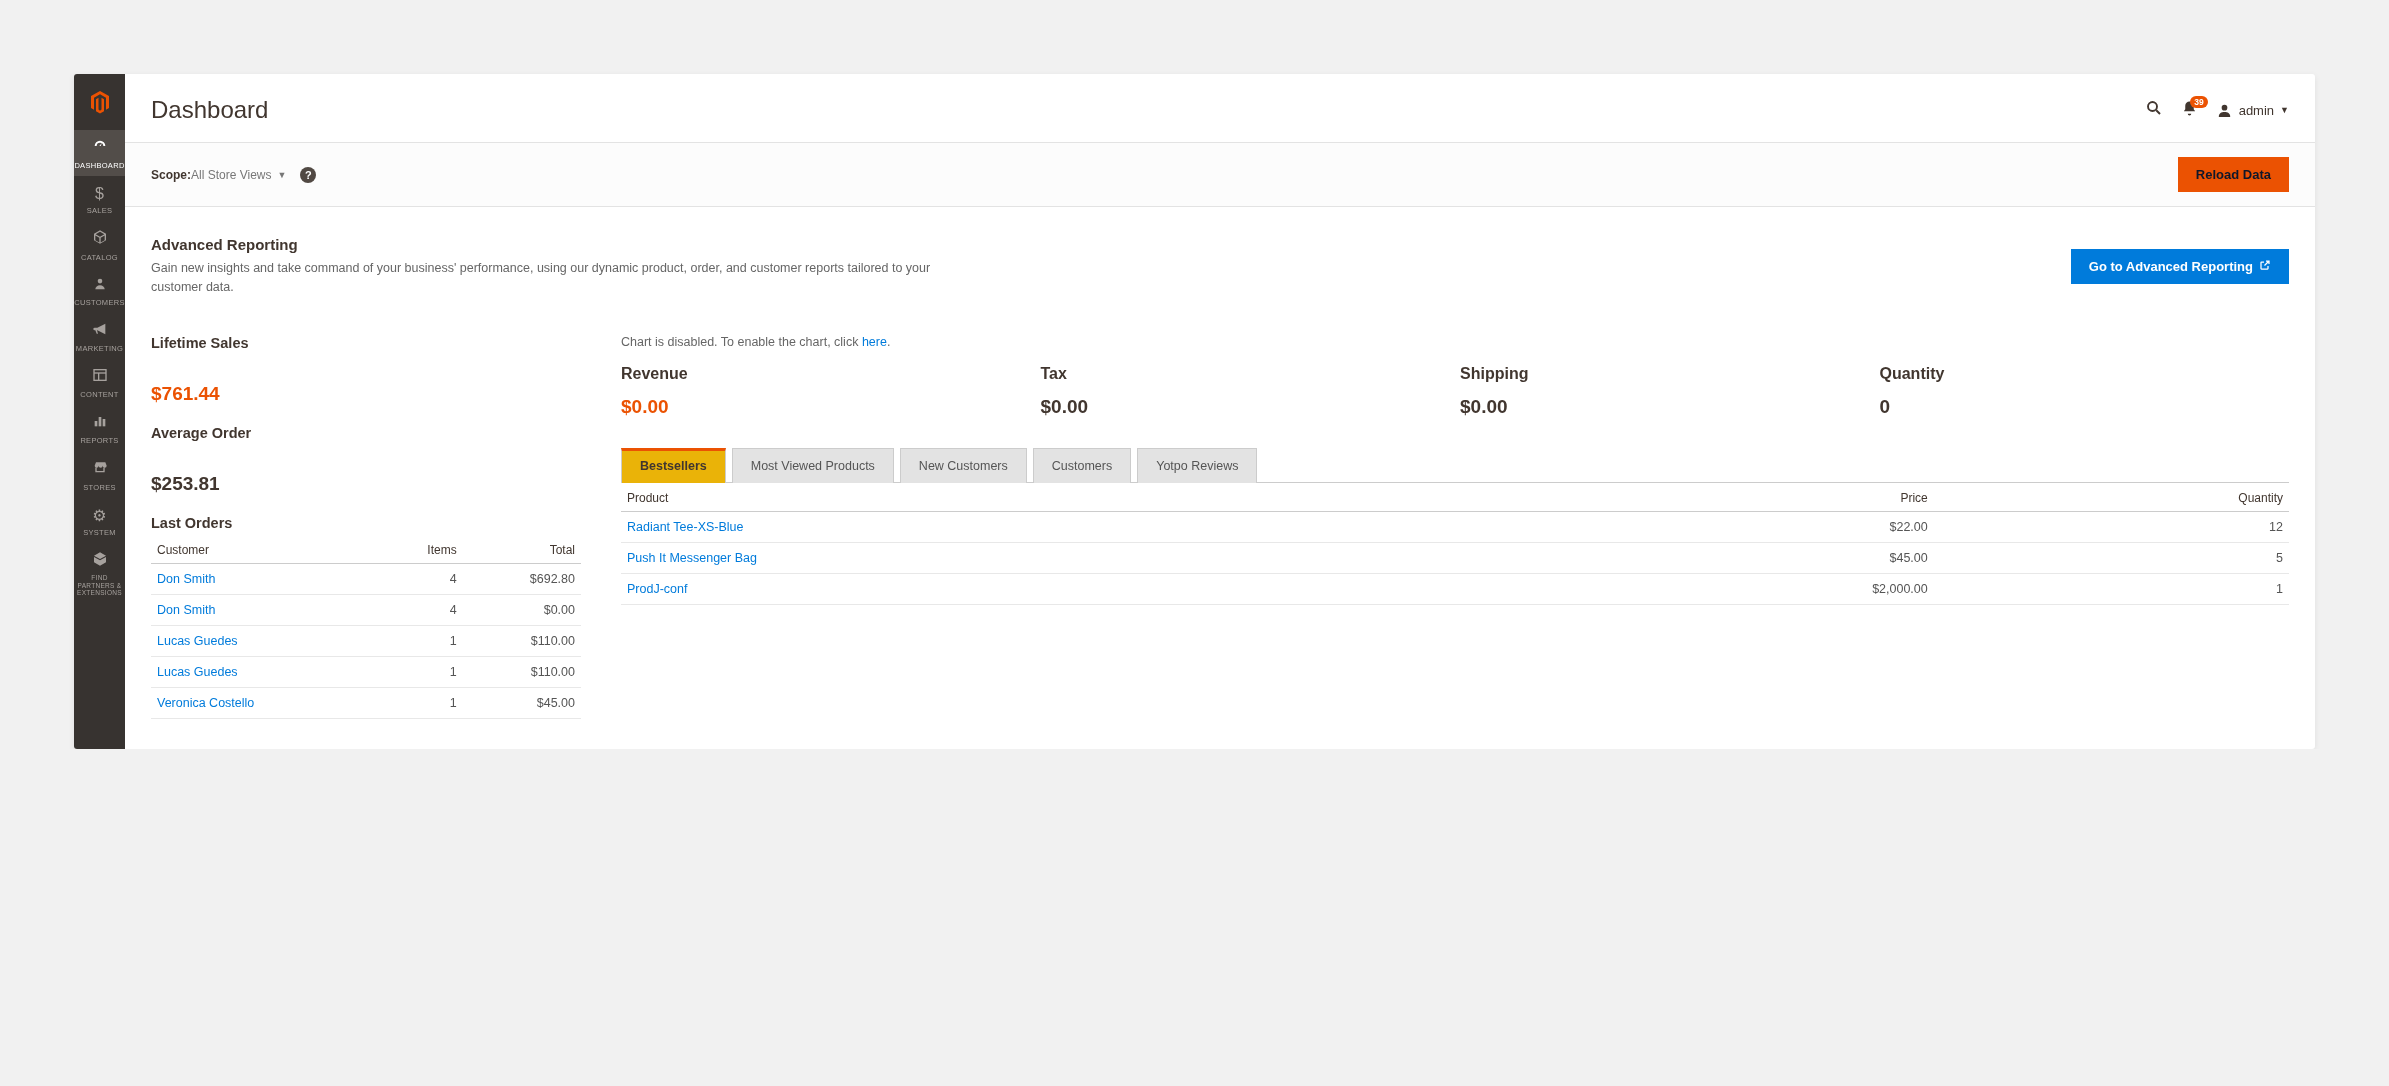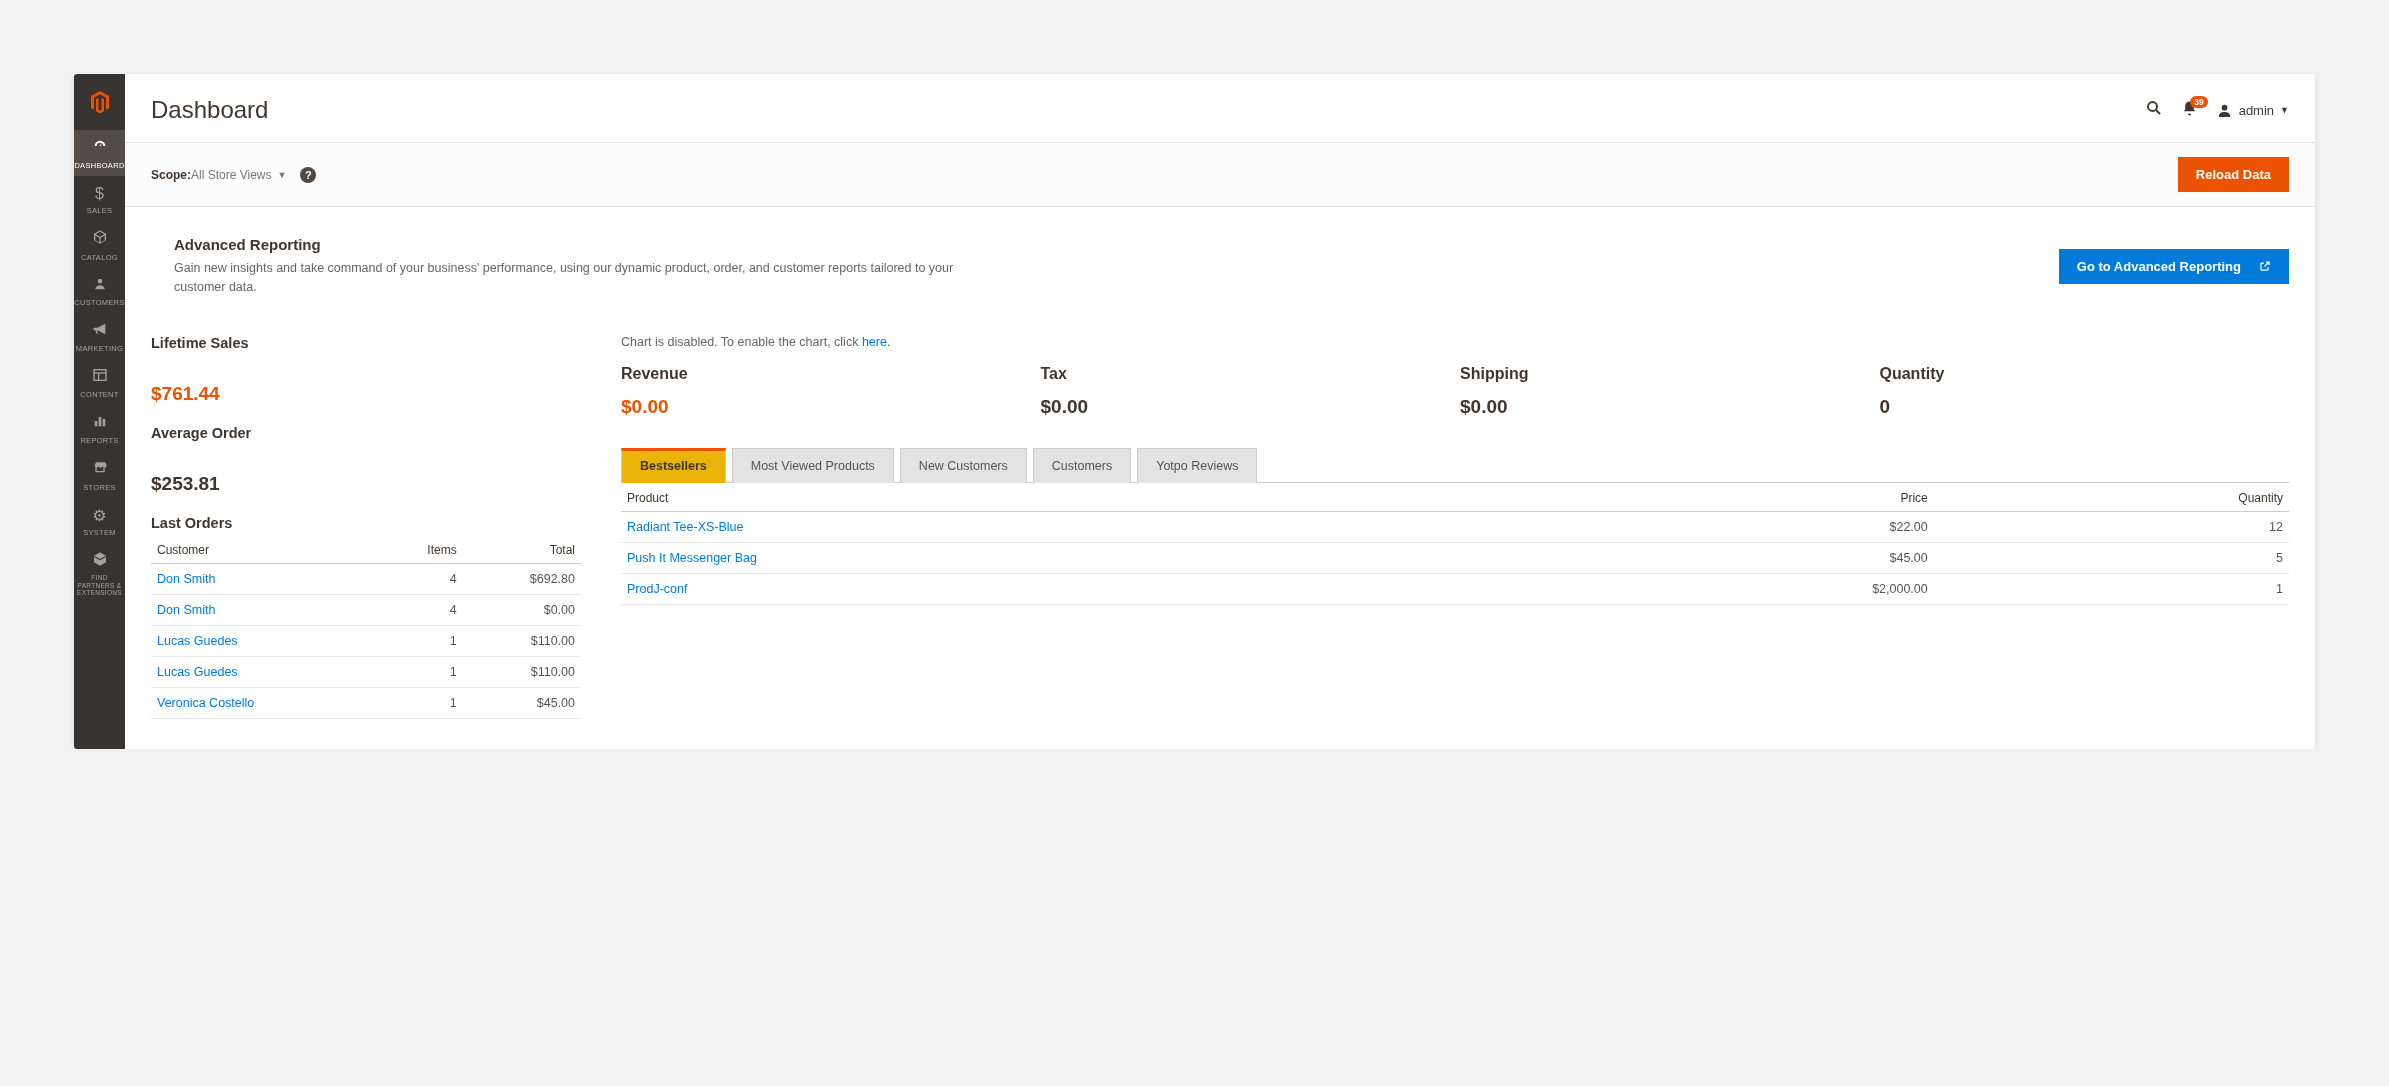--- a/index.html
+++ b/index.html
@@ -27,29 +27,29 @@
 .badge { position: absolute; background: #eb5202; color: #fff; font-size: 8.5px; border-radius: 8px; padding: 1px 4px; top: -4px; right: -10px; font-weight: 600; }
 .user { display: flex; align-items: center; gap: 6px; cursor: pointer; color: #41362f; font-size: 13px; }
 .user .caret { font-size: 9px; }
 
 .scope-bar { display: flex; align-items: center; justify-content: space-between; padding: 14px 26px; border-bottom: 1px solid #e3e3e3; background: #fcfcfc; }
 .scope-left { display: flex; align-items: center; font-size: 12px; }
 .scope-label { font-weight: 600; color: #41362f; }
 .scope-select { color: #777; cursor: pointer; display: flex; align-items: center; gap: 6px; }
 .scope-select .caret { font-size: 9px; }
 .help-icon { width: 16px; height: 16px; background: #514943; color: #fff; border-radius: 50%; display: inline-flex; align-items: center; justify-content: center; font-size: 11px; font-weight: 700; margin-left: 14px; cursor: pointer; }
-.btn-orange { background: #eb5202; color: #ffffff; border: none; padding: 10px 18px; font-size: 13px; cursor: pointer; font-weight: 600; }
+.btn-orange { background: #eb5202; color: #0f172a; border: none; padding: 10px 18px; font-size: 13px; cursor: pointer; font-weight: 600; }
 
 .content { padding: 0 26px 30px; }
 
 .adv-row { display: flex; justify-content: space-between; align-items: center; padding: 28px 0 20px; border-top: 1px solid transparent; }
-.adv-left { max-width: 800px; margin-left: 23px; }
+.adv-left { max-width: 800px; }
 .adv-title { font-size: 15px; font-weight: 600; color: #41362f; margin-bottom: 6px; }
 .adv-desc { font-size: 12.5px; color: #666; line-height: 1.5; }
-.btn-blue { background: #007bdb; color: #fff; border: none; padding: 10px 18px; font-size: 13px; cursor: pointer; font-weight: 600; display: inline-flex; align-items: flex-end; gap: 18px; }
+.btn-blue { background: #007bdb; color: #fff; border: none; padding: 10px 18px; font-size: 13px; cursor: pointer; font-weight: 600; display: inline-flex; align-items: center; gap: 6px; }
 .ext-icon { font-size: 11px; }
 
 .dash-grid { display: flex; gap: 40px; margin-top: 18px; }
 .dash-left { width: 430px; flex-shrink: 0; }
 .dash-right { flex: 1; min-width: 0; }
 
 .stat-block { margin-bottom: 20px; }
 .stat-label { font-size: 14.5px; font-weight: 600; color: #41362f; margin-bottom: 2px; }
 .stat-value { font-size: 19px; font-weight: 600; margin-top: 32px; }
 .stat-value.orange { color: #eb5202; }

